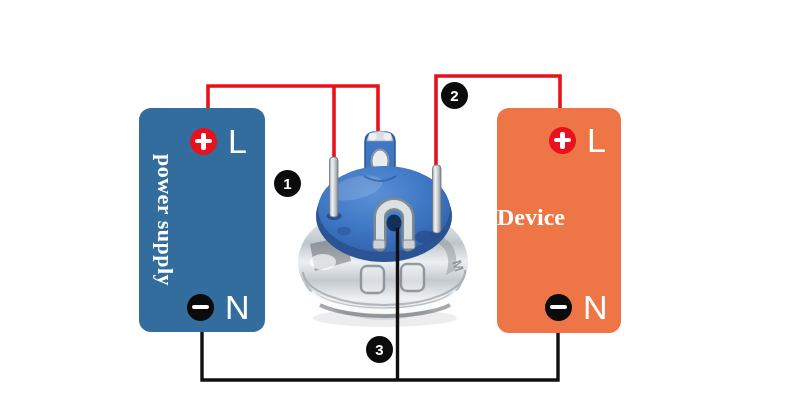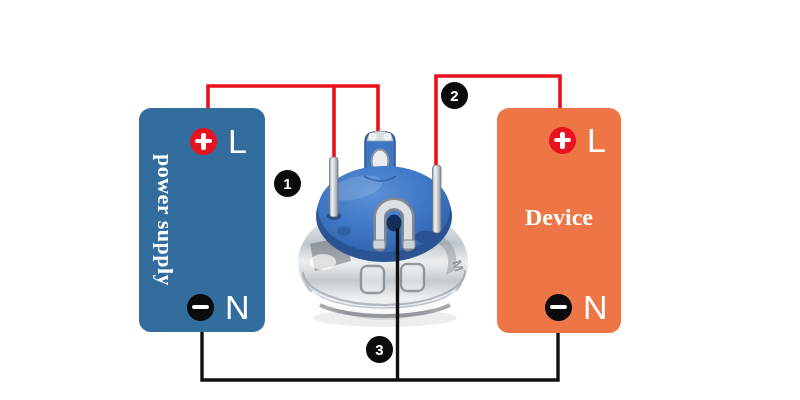--- a/index.html
+++ b/index.html
@@ -31,21 +31,21 @@
 
   .tletter{color:#fff;font-size:34px;font-weight:400;line-height:1;}
 
   .vlabel{
     position:absolute;left:13px;top:50%;transform:translateY(-50%);
     writing-mode:vertical-rl;color:#fff;
     font-family:"Liberation Serif",serif;font-weight:700;font-size:22px;letter-spacing:.5px;
     white-space:nowrap;
   }
   .hlabel{
-    position:absolute;left:0;right:0;top:96px;text-align:center;color:#fff;
+    position:absolute;left:0;right:0;top:96px;text-align:left;color:#fff;
     font-family:"Liberation Serif",serif;font-weight:700;font-size:24px;
   }
 
   .badge{
     position:absolute;width:27px;height:27px;border-radius:50%;background:#0b0b0b;color:#fff;
     display:flex;align-items:center;justify-content:center;
     font-size:15px;font-weight:700;line-height:1;
   }
   .badge.b1{left:274px;top:170px;}
   .badge.b2{left:441px;top:82px;}

